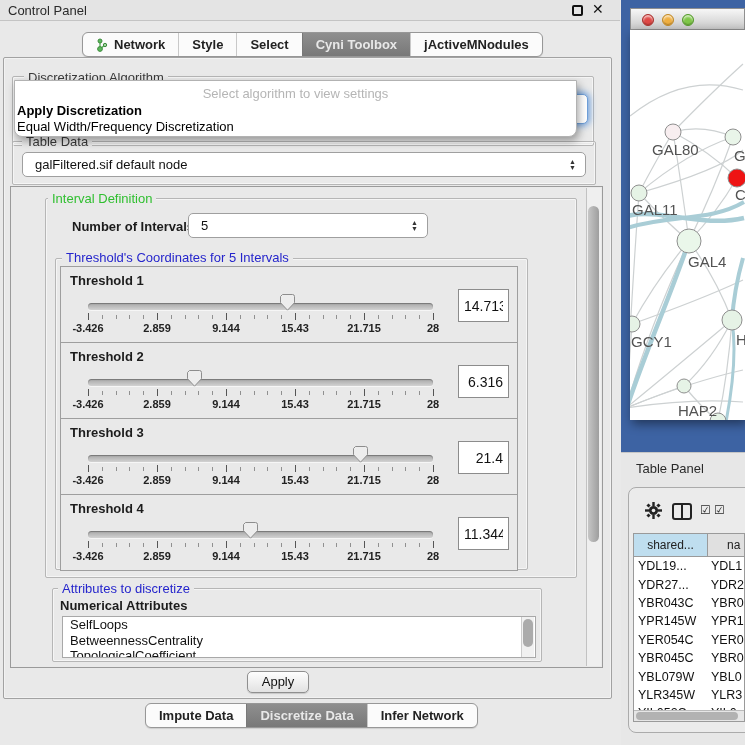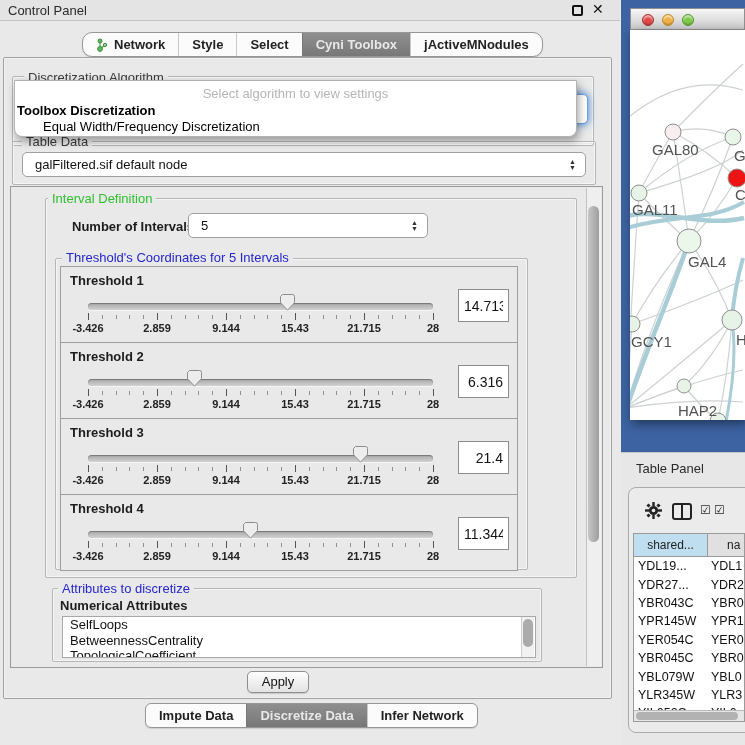--- a/index.html
+++ b/index.html
@@ -30,21 +30,21 @@
   .combo { position:absolute; background:#fff; border:1px solid #9f9f9f; border-radius:5px; font-size:13px; color:#111; }
   .combo .val { position:absolute; left:12px; top:0; line-height:24px; }
   .spin-arrows { position:absolute; right:9px; top:50%; transform:translateY(-50%); display:flex; flex-direction:column; align-items:center; color:#333; }
   .spin-arrows span { font-size:7px; line-height:6px; }
 
   .focus-ring { border:1px solid #6f9fd8; box-shadow:0 0 6px 2px rgba(95,150,220,.85); }
 
   .popup { position:absolute; left:14px; top:80px; width:563px; height:57px; background:#fff; border:1px solid #b2b2b2; border-radius:0 0 8px 8px; box-shadow:2px 4px 9px rgba(0,0,0,.35); z-index:10; }
   .popup .ph { position:absolute; top:5px; left:0; width:100%; text-align:center; color:#b5b5b5; font-size:13px; }
   .popup .it1 { position:absolute; top:22px; left:2px; font-size:13px; font-weight:bold; color:#000; }
-  .popup .it2 { position:absolute; top:38px; left:2px; font-size:13px; color:#000;margin-left:26px; }
+  .popup .it2 { position:absolute; top:38px; left:2px; font-size:13px; color:#000; }
 
   .mainpanel { position:absolute; left:10px; top:186px; width:593px; height:482px; border:1px solid #9a9a9a; background:#e9e9e9; }
   .vsb-track { position:absolute; left:586px; top:188px; width:15px; height:478px; background:#efefef; border-left:1px solid #c2c2c2; }
   .vsb-thumb { position:absolute; left:588px; top:206px; width:11px; height:336px; border-radius:6px; background:linear-gradient(to right,#c6c6c6,#9e9e9e); }
 
   .boldlbl { position:absolute; font-size:13px; font-weight:bold; color:#1c1c1c; white-space:nowrap; }
 
   .thr-panel { position:absolute; left:60px; width:458px; height:77px; border:1px solid #9e9e9e; background:#e9e9e9; }
   .thr-label { position:absolute; left:9px; top:6px; font-size:13px; font-weight:bold; color:#1c1c1c; }
   .track { position:absolute; left:27px; top:36px; width:345px; height:7px; border-radius:4px; background:linear-gradient(#a6a6a6,#d2d2d2); box-shadow:inset 0 1px 1px rgba(0,0,0,.3), 0 1px 0 #f6f6f6; }
@@ -91,21 +91,21 @@
 </head>
 <body>
 
 <div class="cp">
   <div class="cp-titlebar">
     <span class="cp-title">Control Panel</span>
     <span class="float-ic"></span>
     <span class="close-ic">✕</span>
   </div>
 
-  <div class="segtabs" style="left:82px; top:32px;border-radius:10px;">
+  <div class="segtabs" style="left:82px; top:32px;">
     <div class="seg">
       <span style="margin-right:6px; display:inline-flex;">
         <svg width="12" height="14" viewBox="0 0 12 14">
             <path d="M4,3 L4,11 M4,11 L9,7" stroke="#4aa34a" stroke-width="1.2" fill="none"></path>
             <circle cx="4" cy="3" r="2" fill="#5cb85c" stroke="#3d8b3d"></circle>
             <circle cx="4" cy="11" r="2.4" fill="#5cb85c" stroke="#3d8b3d"></circle>
             <circle cx="9" cy="7" r="1.7" fill="#9fd49f" stroke="#3d8b3d"></circle>
           </svg>
       </span>
       <span>Network</span>
@@ -130,21 +130,21 @@
   <div class="group" style="left:12px; top:76px; width:582px; height:70px;"></div>
   <div class="combo focus-ring" style="left:22px; top:94px; width:566px; height:30px;">
     <span class="spin-arrows">
         <span>▲</span>
         <span>▼</span>
       </span>
   </div>
 
   <div class="popup">
     <div class="ph">Select algorithm to view settings</div>
-    <div class="it1">Toolbox Discretization</div>
+    <div class="it1">Apply Discretization</div>
     <div class="it2">Equal Width/Frequency Discretization</div>
   </div>
 
   <span class="legend dark" style="left:22px; top:134px;">Table Data</span>
   <div class="group" style="left:12px; top:141px; width:584px; height:44px;"></div>
   <div class="combo" style="left:22px; top:152px; width:564px; height:25px;">
     <span class="val">galFiltered.sif default node</span>
     <span class="spin-arrows">
         <span>▲</span>
         <span>▼</span>

